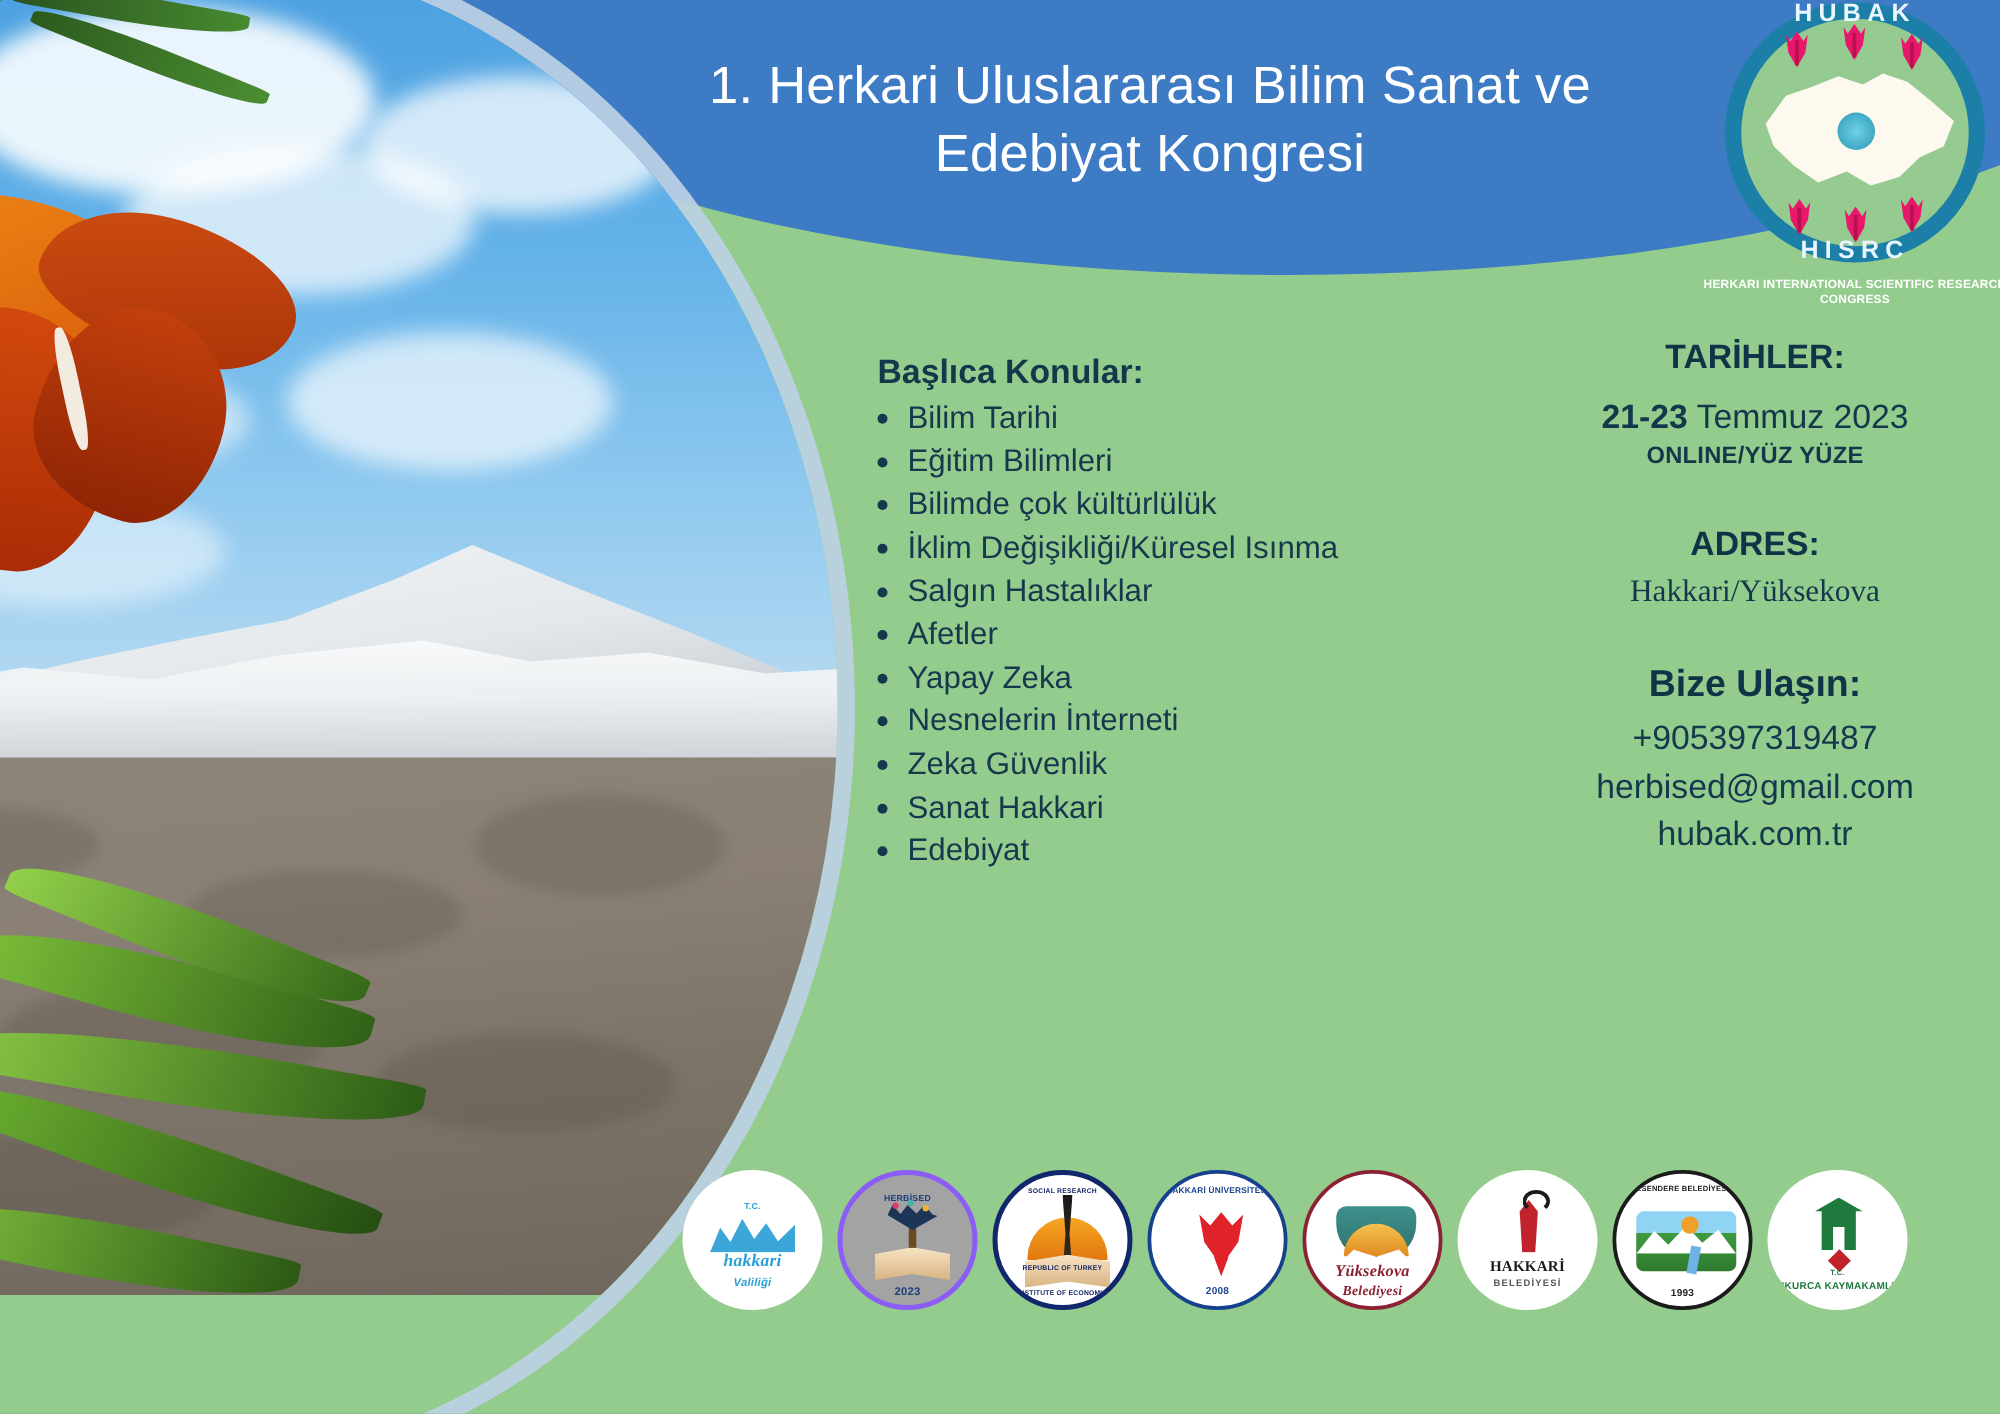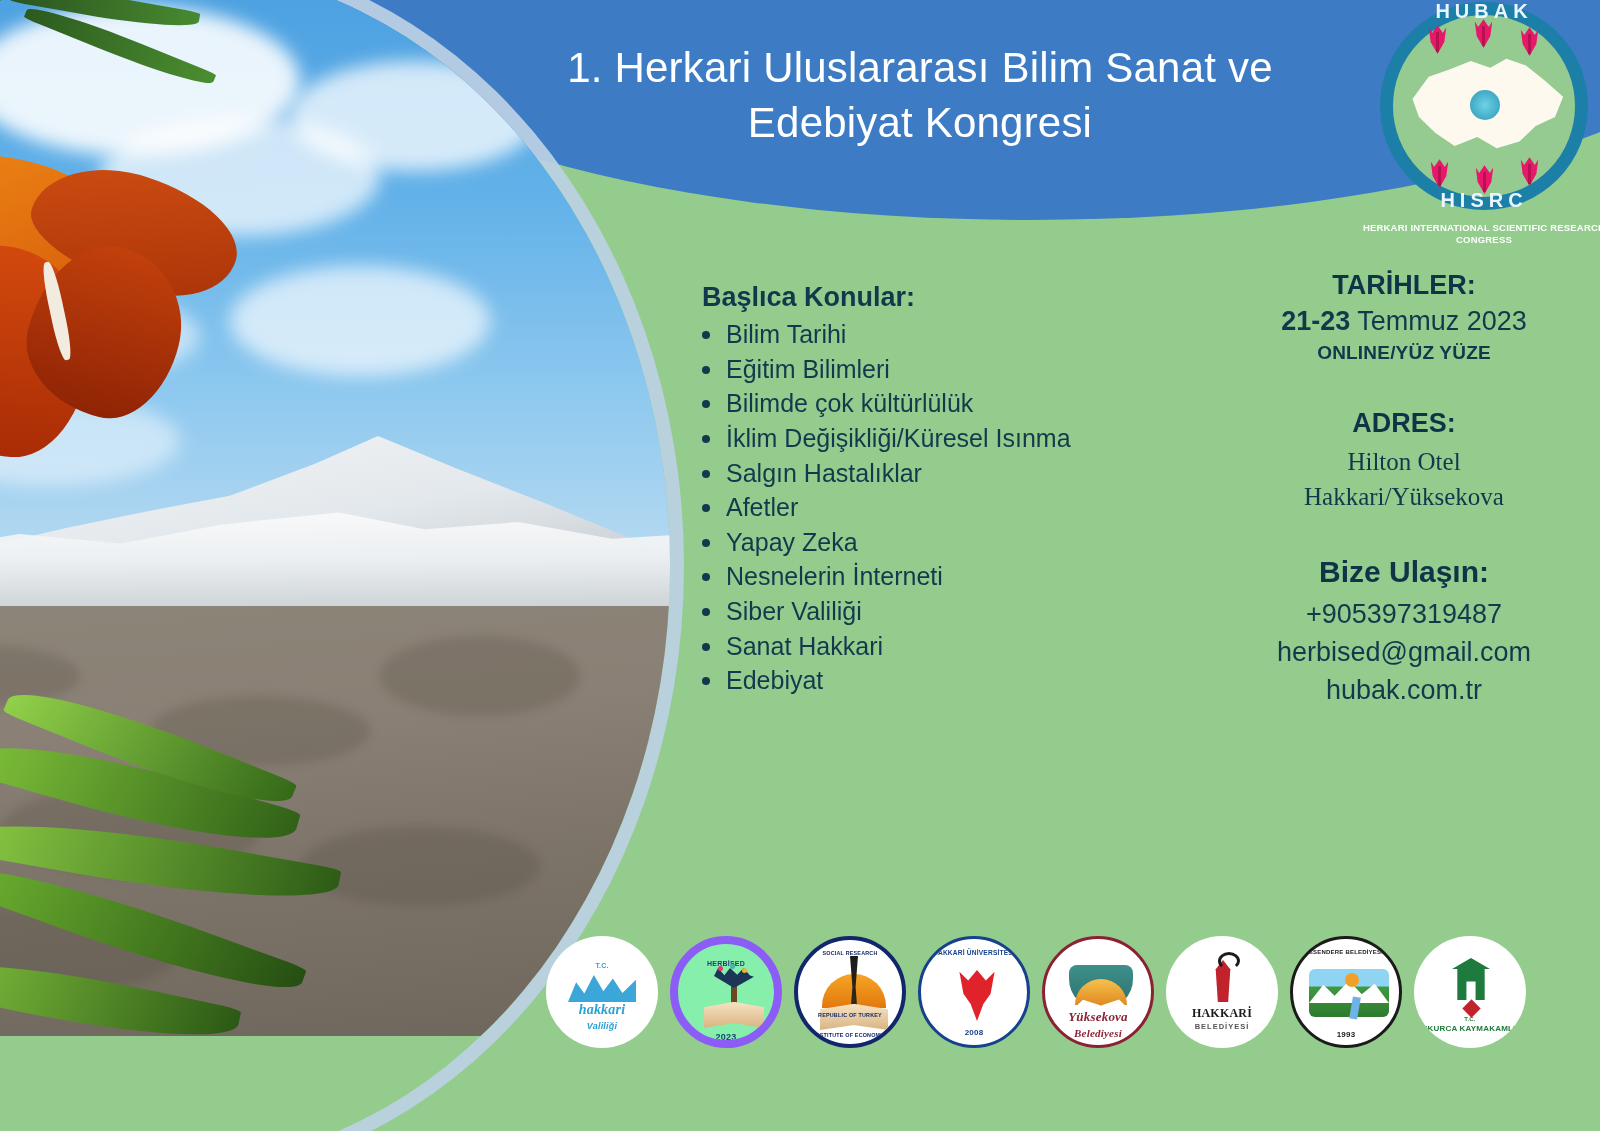--- a/index.html
+++ b/index.html
@@ -113,21 +113,21 @@
     position:relative;padding-left:32px;white-space:nowrap;
   }
   .topics li:before{
     content:"";position:absolute;left:8px;top:14px;
     width:8px;height:8px;border-radius:50%;background:#14394d;
   }
 
   
   .rightcol{position:absolute;left:1208px;top:270px;width:392px;text-align:center;z-index:6;}
   .r-h{color:#0f3448;font-weight:700;font-size:27px;line-height:1.18;}
-  .r-date{color:#12384c;font-size:27px;line-height:1.26;margin-top:2px;}
+  .r-date{color:#12384c;font-size:27px;line-height:1.26;margin-top:14px;}
   .r-date b{font-weight:700;}
   .r-mode{color:#12384c;font-size:19px;font-weight:600;letter-spacing:.2px;margin-top:4px;}
   .r-gap{height:44px;}
   .r-addr{
     color:#12384c;font-size:25px;line-height:1.42;margin-top:4px;
     font-family:"Liberation Serif",serif;
   }
   .r-gap2{height:40px;}
   .r-contact-h{color:#0f3448;font-weight:700;font-size:30px;}
   .r-contact{color:#13394d;font-size:27px;line-height:1.42;margin-top:6px;}
@@ -140,21 +140,21 @@
   .sp{
     width:112px;height:112px;border-radius:50%;background:#fff;
     position:relative;overflow:hidden;flex:0 0 auto;
     display:flex;align-items:center;justify-content:center;
   }
   .sp-cap{
     position:absolute;width:100%;text-align:center;font-size:7.5px;
     font-weight:700;letter-spacing:.2px;
   }
   .ring-blue{border:3px solid #16418c;box-sizing:border-box;}
-  .ring-green{border:8px solid #8b5cf6;box-sizing:border-box;background:#86efac;}
+  .ring-green{border:4px solid #8b5cf6;box-sizing:border-box;background:#a3a3a3;}
   .ring-navy{border:4px solid #12276b;box-sizing:border-box;}
   .ring-dark{border:3px solid #1b1b1b;box-sizing:border-box;}
   .ring-red{border:3px solid #8b2233;box-sizing:border-box;}
 
   .mtn-ico{position:absolute;left:22px;top:36px;width:68px;height:30px;
     background:#3aa7d8;
     clip-path:polygon(0% 100%,12% 34%,24% 72%,38% 10%,52% 64%,66% 22%,80% 70%,100% 26%,100% 100%);}
   .tree-ico{position:absolute;left:34px;top:22px;width:44px;height:40px;}
   .book-ico{position:absolute;left:26px;top:58px;width:60px;height:26px;
     background:linear-gradient(180deg,#f6e3c2,#d9b483);
@@ -273,36 +273,35 @@
     <div class="topics-h">Başlıca Konular:</div>
     <ul>
       <li>Bilim Tarihi</li>
       <li>Eğitim Bilimleri</li>
       <li>Bilimde çok kültürlülük</li>
       <li>İklim Değişikliği/Küresel Isınma</li>
       <li>Salgın Hastalıklar</li>
       <li>Afetler</li>
       <li>Yapay Zeka</li>
       <li>Nesnelerin İnterneti</li>
-      <li>Siber Valiliği</li>
+      <li>Zeka Güvenlik</li>
       <li>Sanat Hakkari</li>
       <li>Edebiyat</li>
     </ul>
   </div>
 
   <div class="rightcol">
     <div class="r-h">TARİHLER:</div>
     <div class="r-date"><b>21-23</b><span> Temmuz 2023</span></div>
     <div class="r-mode">ONLINE/YÜZ YÜZE</div>
 
     <div class="r-gap"></div>
 
     <div class="r-h">ADRES:</div>
     <div class="r-addr">
-      <div>Hilton Otel</div>
       <div>Hakkari/Yüksekova</div>
     </div>
 
     <div class="r-gap2"></div>
 
     <div class="r-contact-h">Bize Ulaşın:</div>
     <div class="r-contact">
       <div>+905397319487</div>
       <div>herbised@gmail.com</div>
       <div>hubak.com.tr</div>

